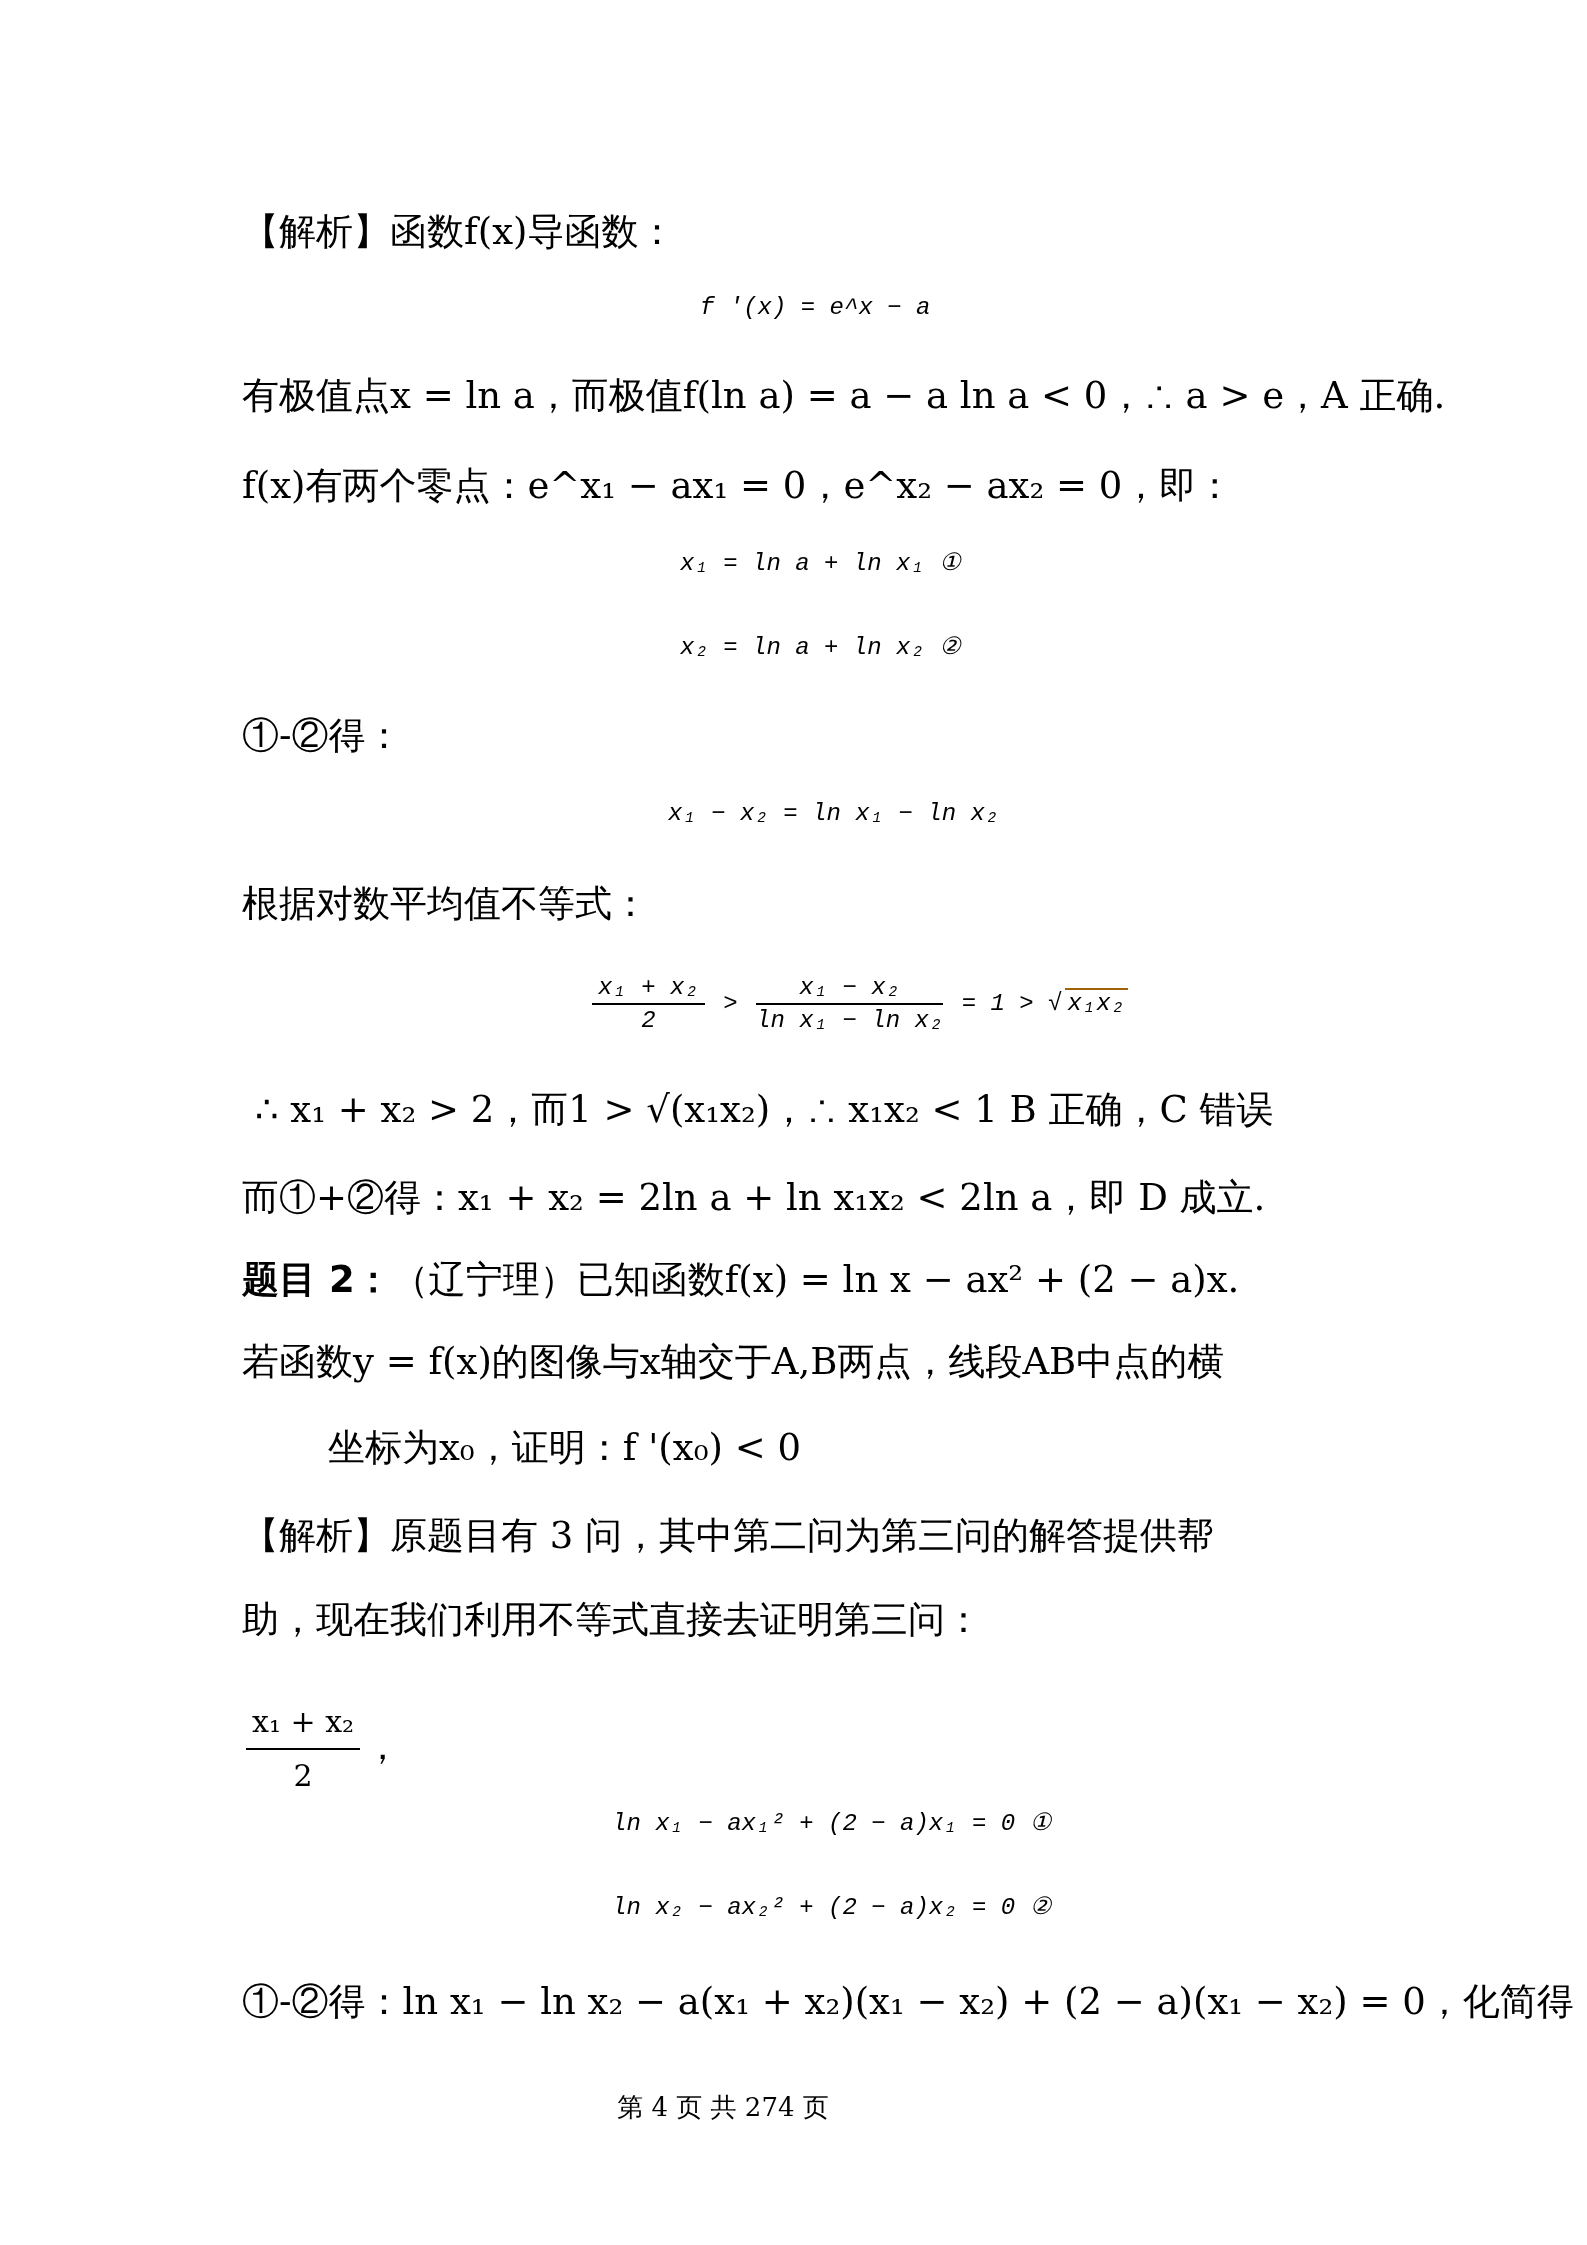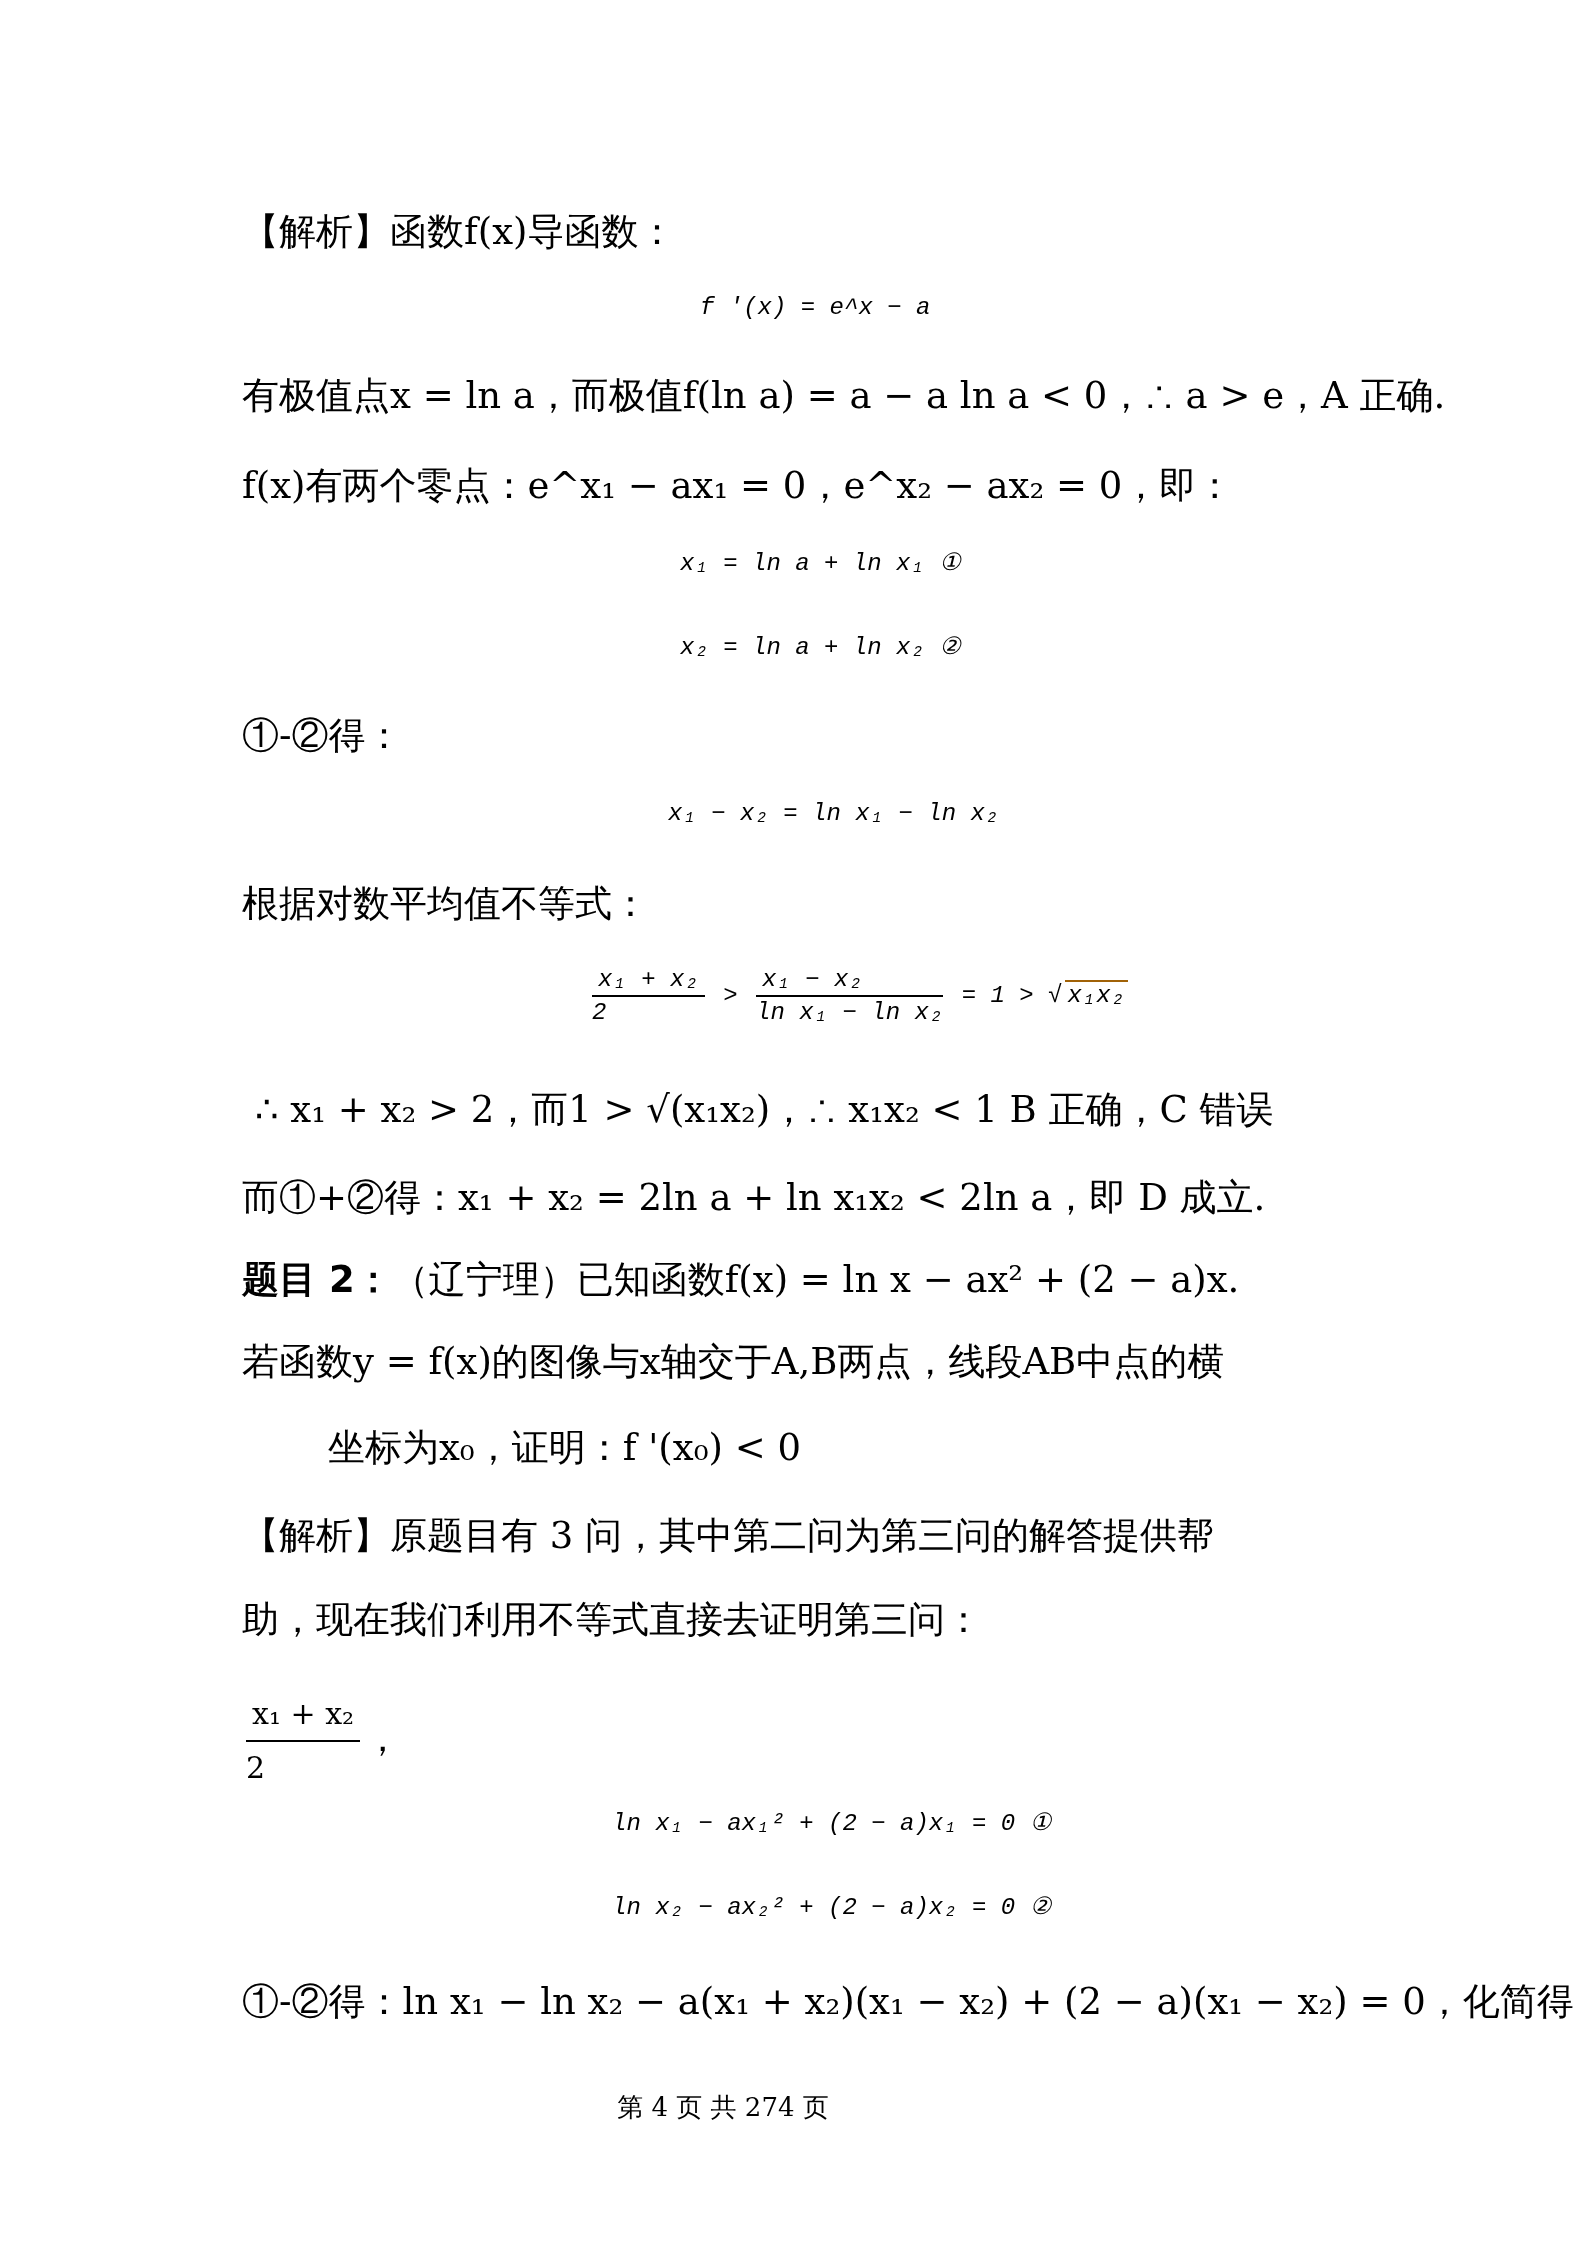--- a/index.html
+++ b/index.html
@@ -1,21 +1,21 @@
 <!DOCTYPE html>
 <html><head>
 <meta charset="utf-8">
 <style>
   html, body { margin:0; padding:0; background:#ffffff; }
   body { width:1587px; height:2245px; position:relative; overflow:hidden;
          font-family:"DejaVu Serif","Liberation Serif",serif; color:#000; }
   .line { position:absolute; left:242px; font-size:37px; white-space:nowrap; line-height:48px; }
   .center { position:absolute; white-space:nowrap; font-family:Liberation Mono, monospace; font-size:24px; font-style:italic; }
   .bold { font-weight:bold; font-family:"DejaVu Sans","Liberation Sans",sans-serif; }
-  .frac { display:inline-block; vertical-align:middle; margin:0 4px; }
+  .frac { display:inline-block; vertical-align:middle; text-align:center; margin:8px 4px; }
   .frac .num { display:block; border-bottom:2px solid #000; padding:0 6px 2px; }
   .frac .den { display:block; padding-top:2px; }
   .sqrt { display:inline-block; border-top:2px solid #a16207; padding:0 3px; margin-left:2px; }
   .footer { position:absolute; left:0; width:1446px; top:2090px; text-align:center; font-size:26px;
             font-family:"DejaVu Serif","Liberation Serif",serif; }
 </style>
 </head>
 <body>
 
 <div class="line" style="top:208px;">【解析】函数f(x)导函数：</div>

